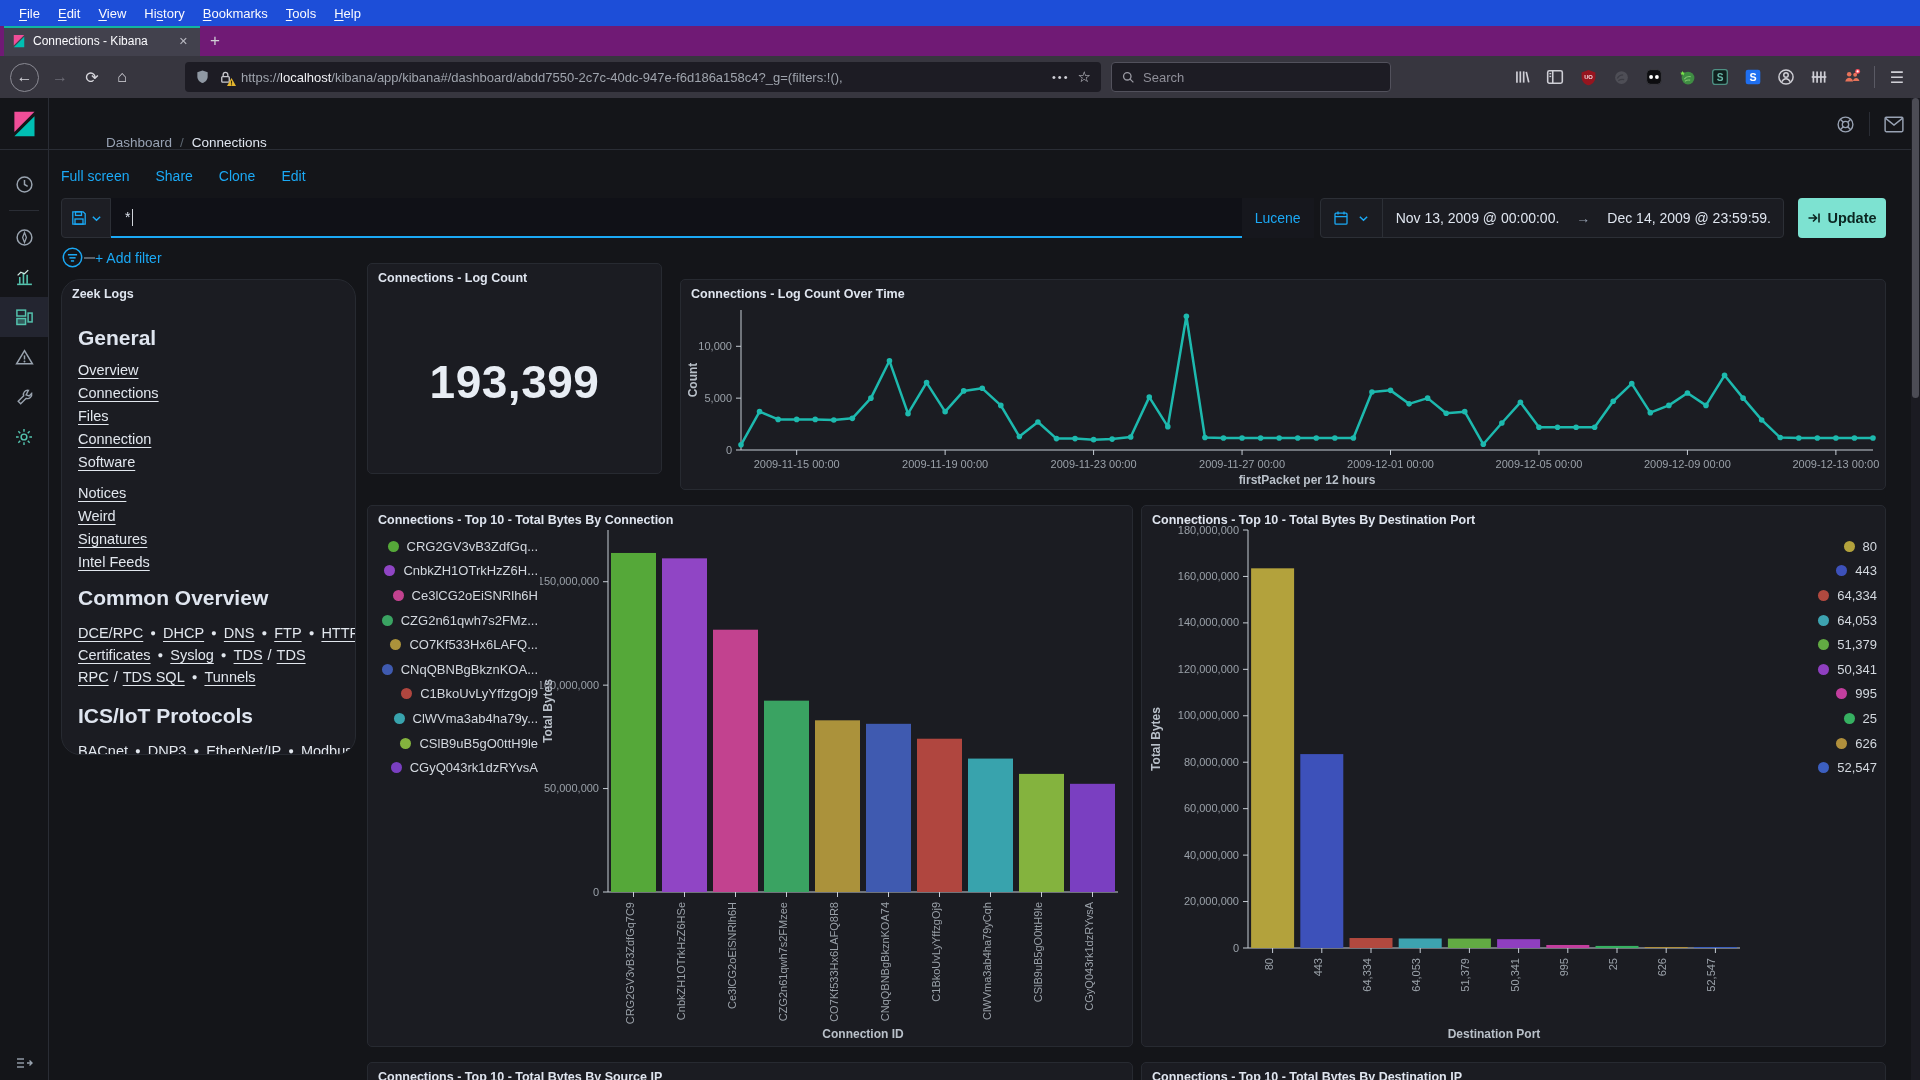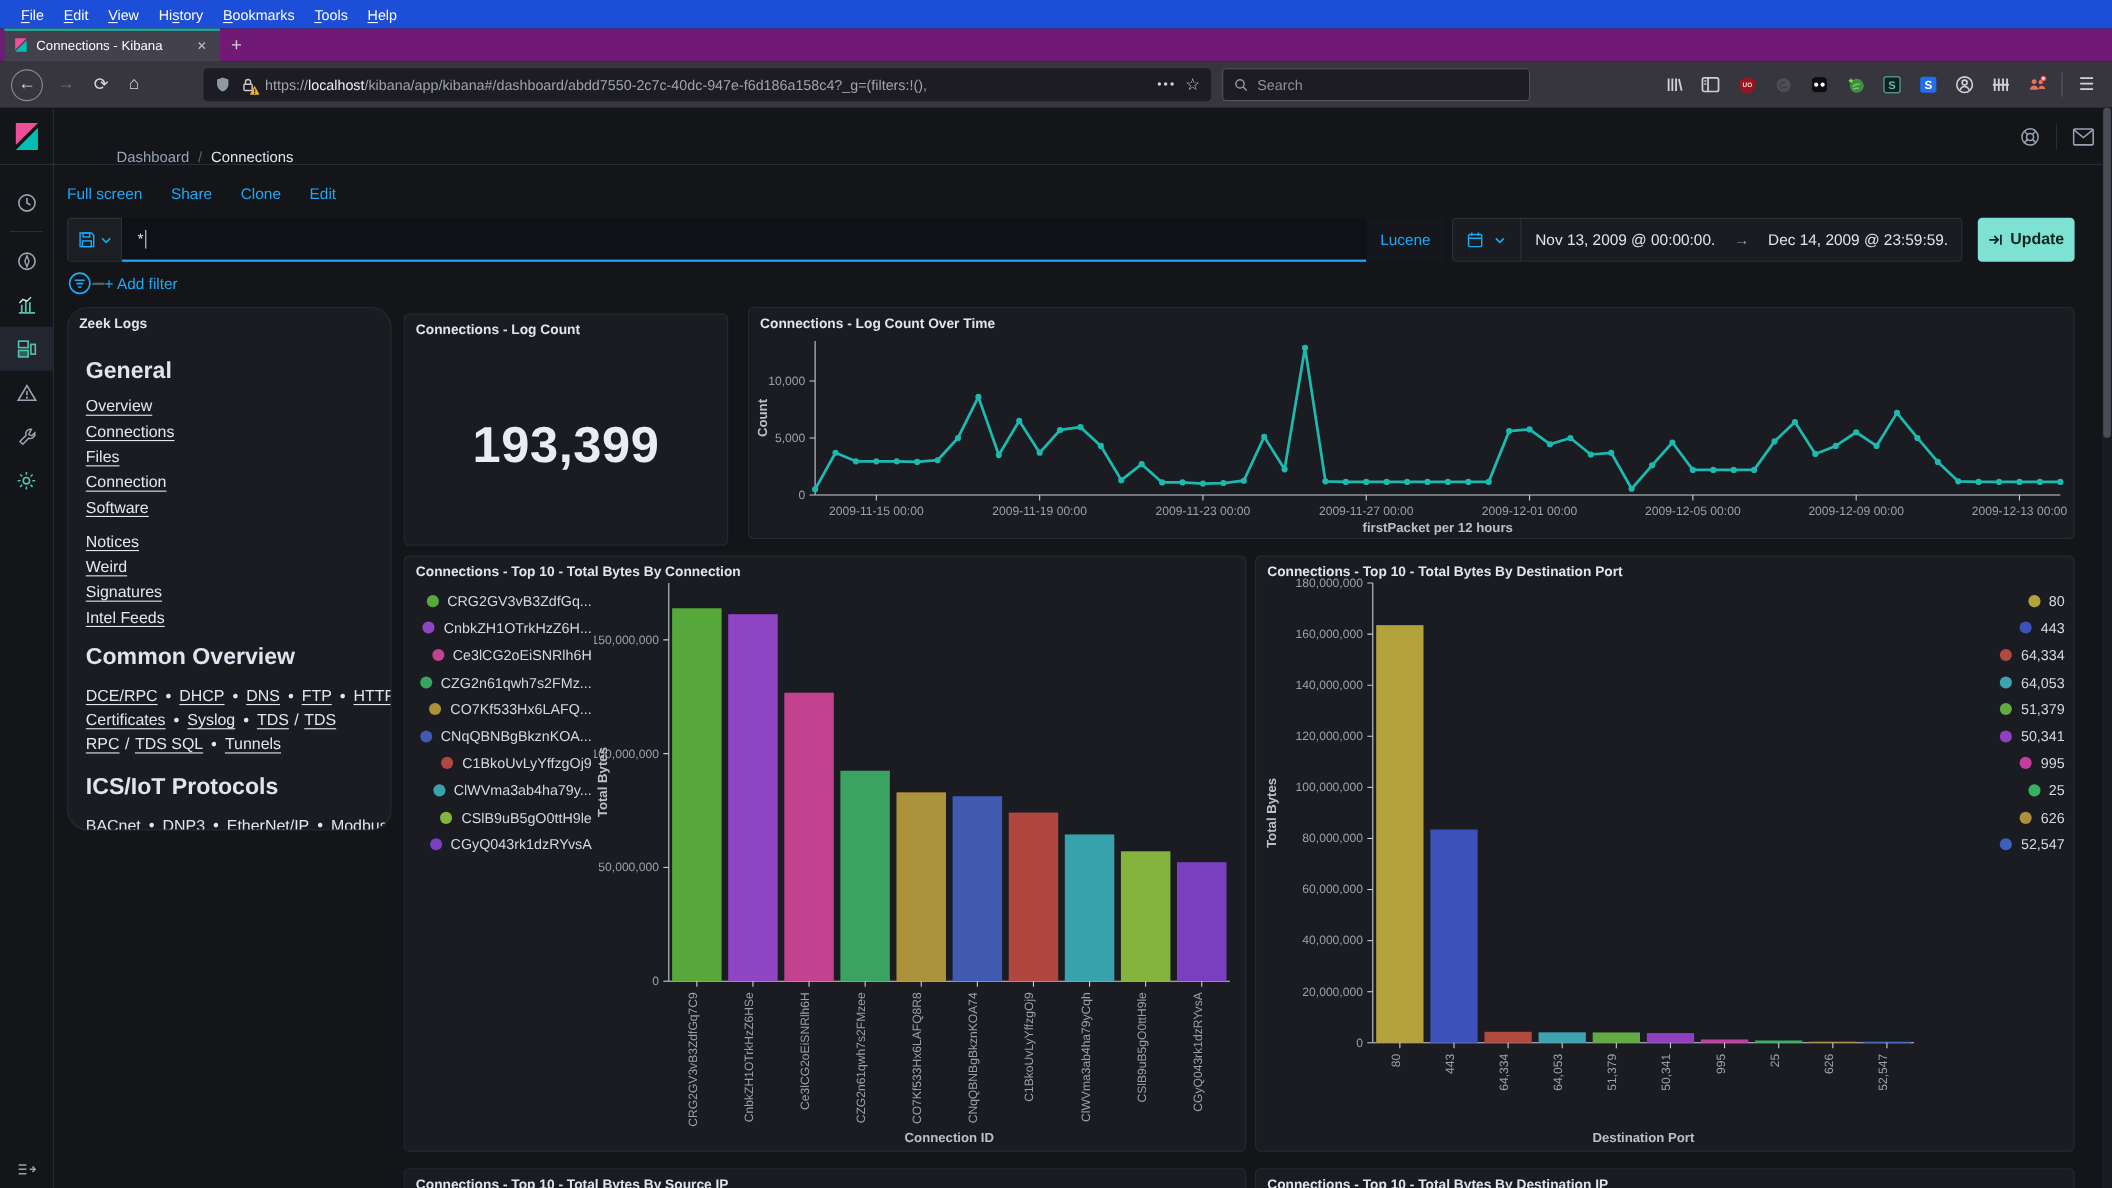--- a/index.html
+++ b/index.html
@@ -80,21 +80,21 @@
   .q-update { margin-left:14px; width:88px; background:#7de2d1; border:none; border-radius:4px;
               display:flex; align-items:center; justify-content:center; gap:6px;
               color:#0b2621; font-size:14.5px; font-weight:700; font-family:inherit; }
   .k-filterrow { position:absolute; top:96px; left:12px; display:flex; align-items:center; }
   .filter-dash { width:11px; height:2px; background:#5a6068; }
   .add-filter { color:#1ba9f5; font-size:14px; }
 
   .panel { position:absolute; background:#1b1c22; border:1px solid #272a31; border-radius:5px; overflow:hidden; }
   .panel-title { font-size:12.5px; font-weight:700; color:#dfe5ef; padding:7px 10px; white-space:nowrap; }
   .p-zeek   { left:12px;  top:129px; width:295px; height:476px;border-radius:19px; }
-  .p-count  { left:318px; top:135px; width:295px; height:211px; }
+  .p-count  { left:318px; top:113px; width:295px; height:211px; }
   .p-line   { left:631px; top:129px; width:1206px; height:211px; }
   .p-conn   { left:318px; top:355px; width:766px; height:542px; }
   .p-port   { left:1092px;top:355px; width:745px; height:542px; }
   .p-botl   { left:318px; top:912px; width:766px; height:120px; }
   .p-botr   { left:1092px;top:912px; width:745px; height:120px; }
 
   .big-number { position:absolute; inset:26px 0 0 0; display:flex; align-items:center; justify-content:center;
                 font-size:46px; font-weight:700; color:#e8edf4; letter-spacing:0.5px; }
 
   .zeek-body { padding:2px 16px 0; }

